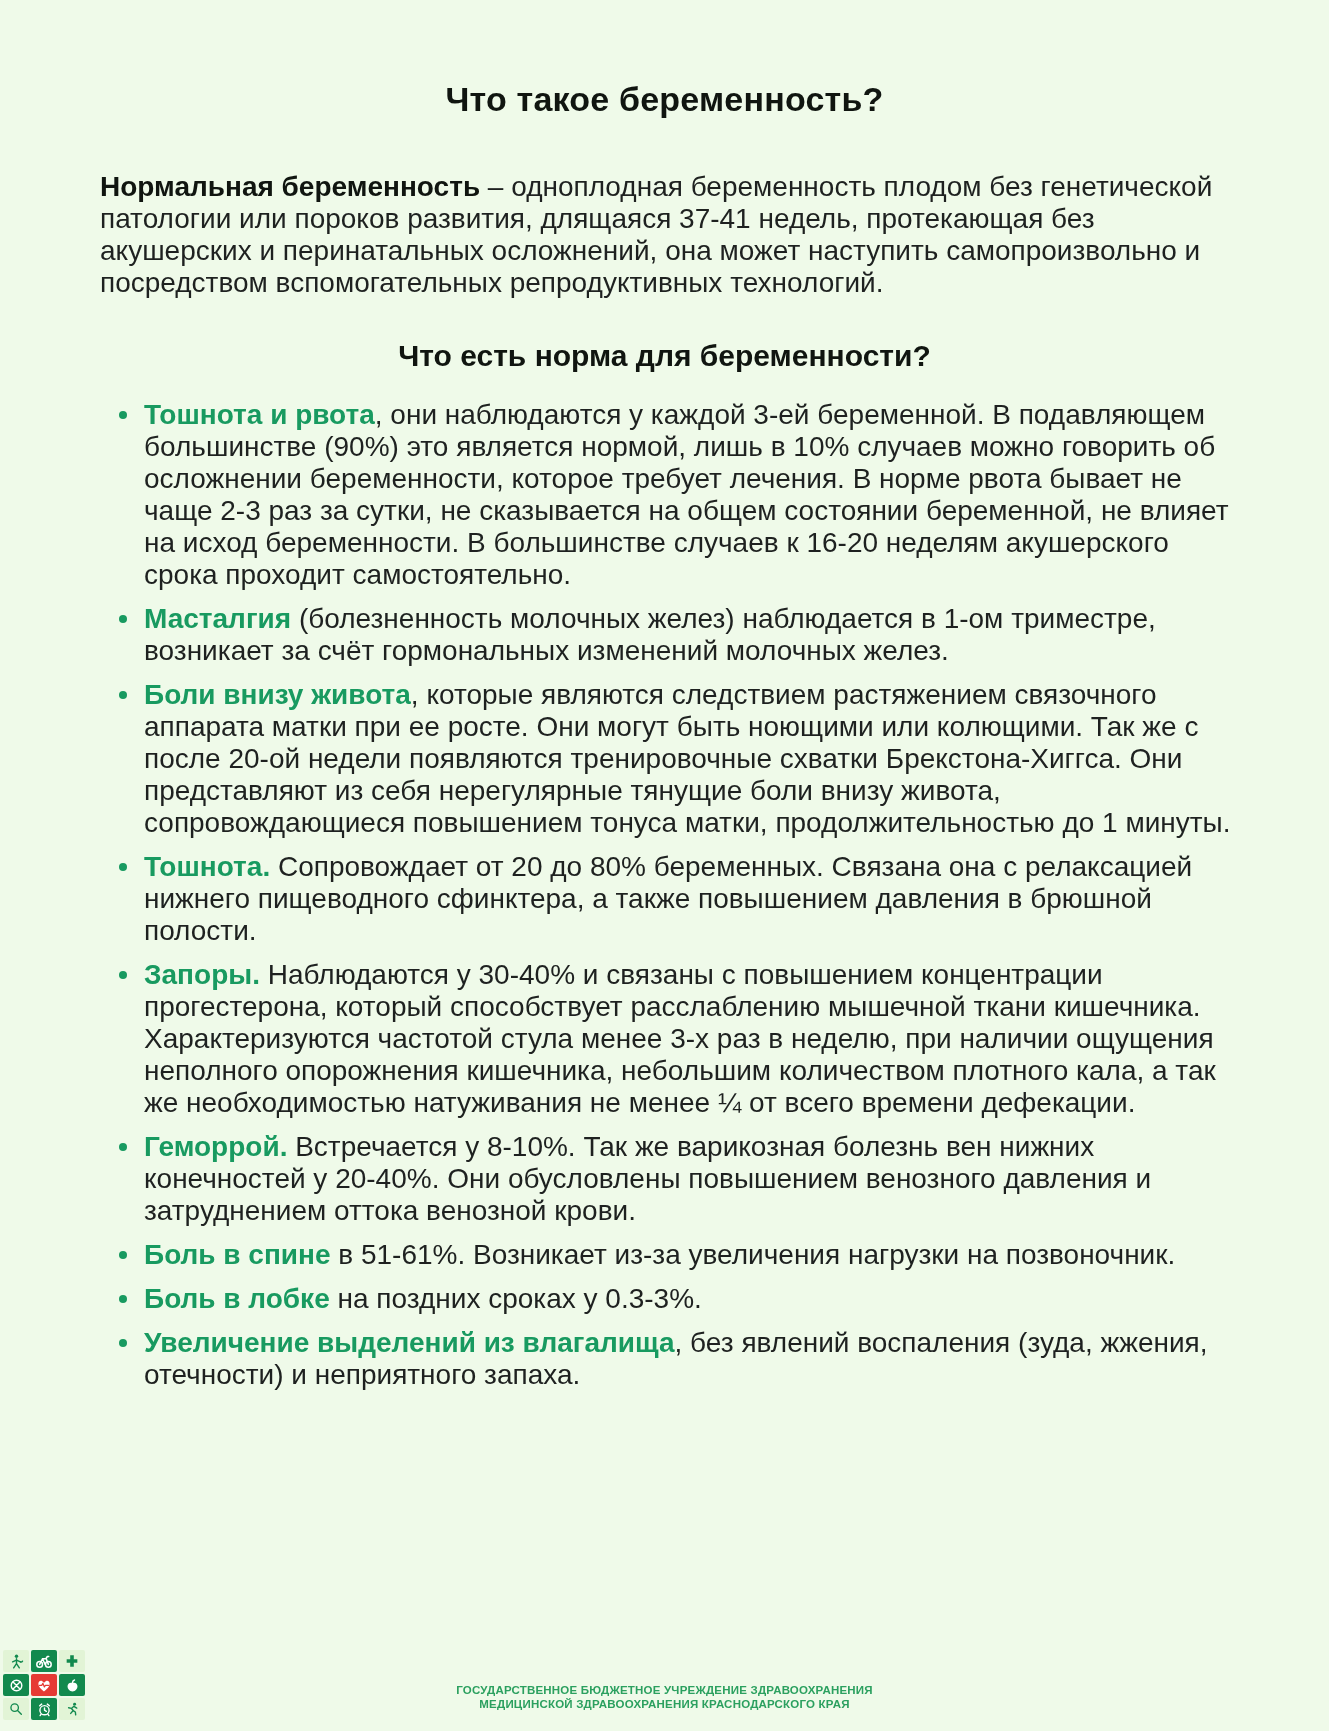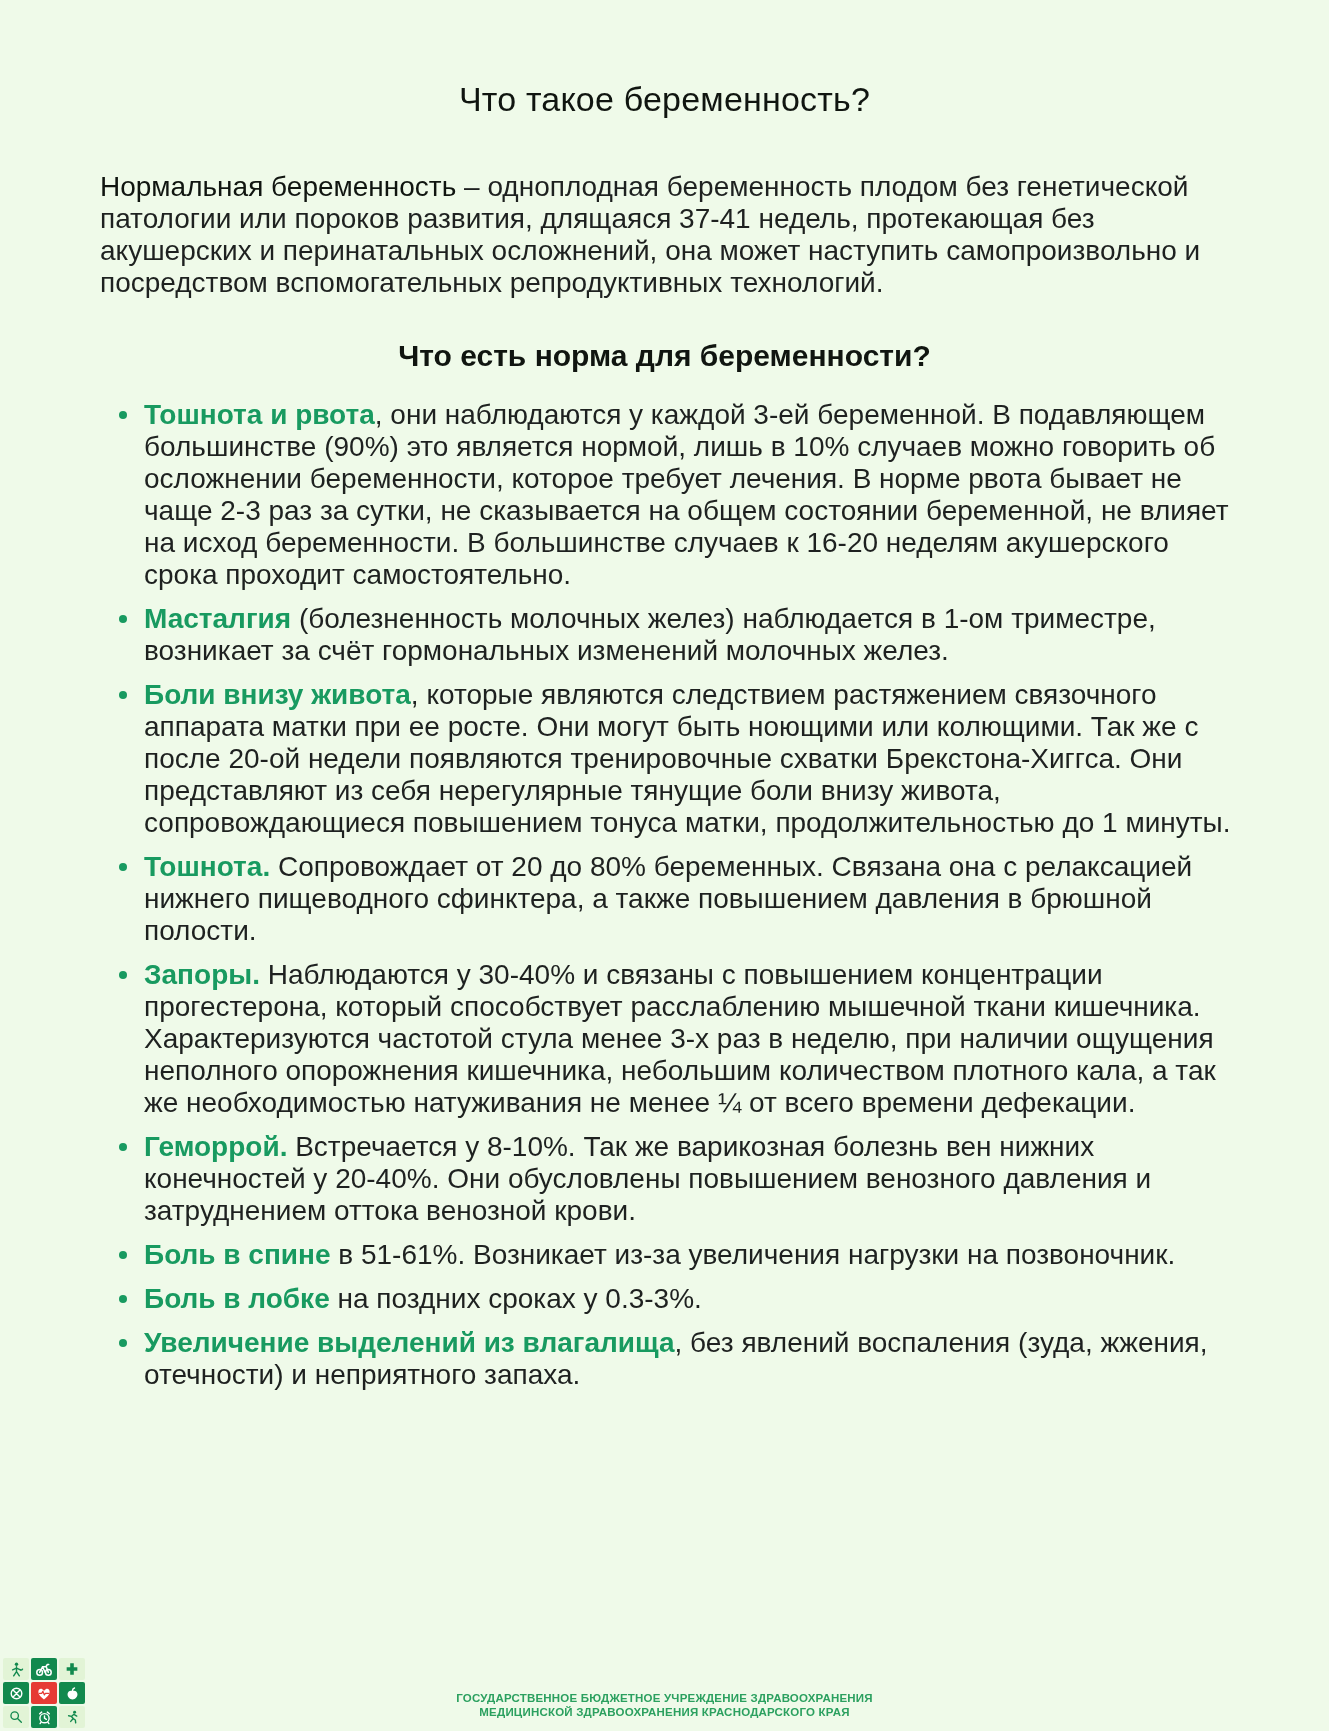--- a/index.html
+++ b/index.html
@@ -18,32 +18,32 @@
     position: relative;
     width: 1329px;
     height: 1731px;
     box-sizing: border-box;
   }
   .doc-title {
     margin: 0;
     padding-top: 80px;
     text-align: center;
     font-size: 34px;
-    font-weight: 400;
+    font-weight: 700;
     color: #101510;
     letter-spacing: 0.2px;
   }
   .intro {
     margin: 52px 86px 0 100px;
     font-size: 28px;
     line-height: 32px;
     color: #1e2120;
   }
   .intro .lead {
-    font-weight: 400;
+    font-weight: 700;
     color: #101510;
   }
   .doc-subtitle {
     margin: 12px;
     margin-top: 40px;
     text-align: center;
     font-size: 30px;
     font-weight: 800;
     color: #101510;
   }
@@ -70,21 +70,21 @@
     background: #189a60;
   }
   .term {
     color: #189a60;
     font-weight: 700;
   }
   .footer {
     position: absolute;
     left: 0;
     right: 0;
-    bottom: 0;
+    bottom: 8px;
     height: 80px;
   }
   .footer-text {
     position: absolute;
     left: 0;
     right: 0;
     bottom: 12px;
     text-align: center;
     color: #2ba05f;
     font-size: 11.5px;

